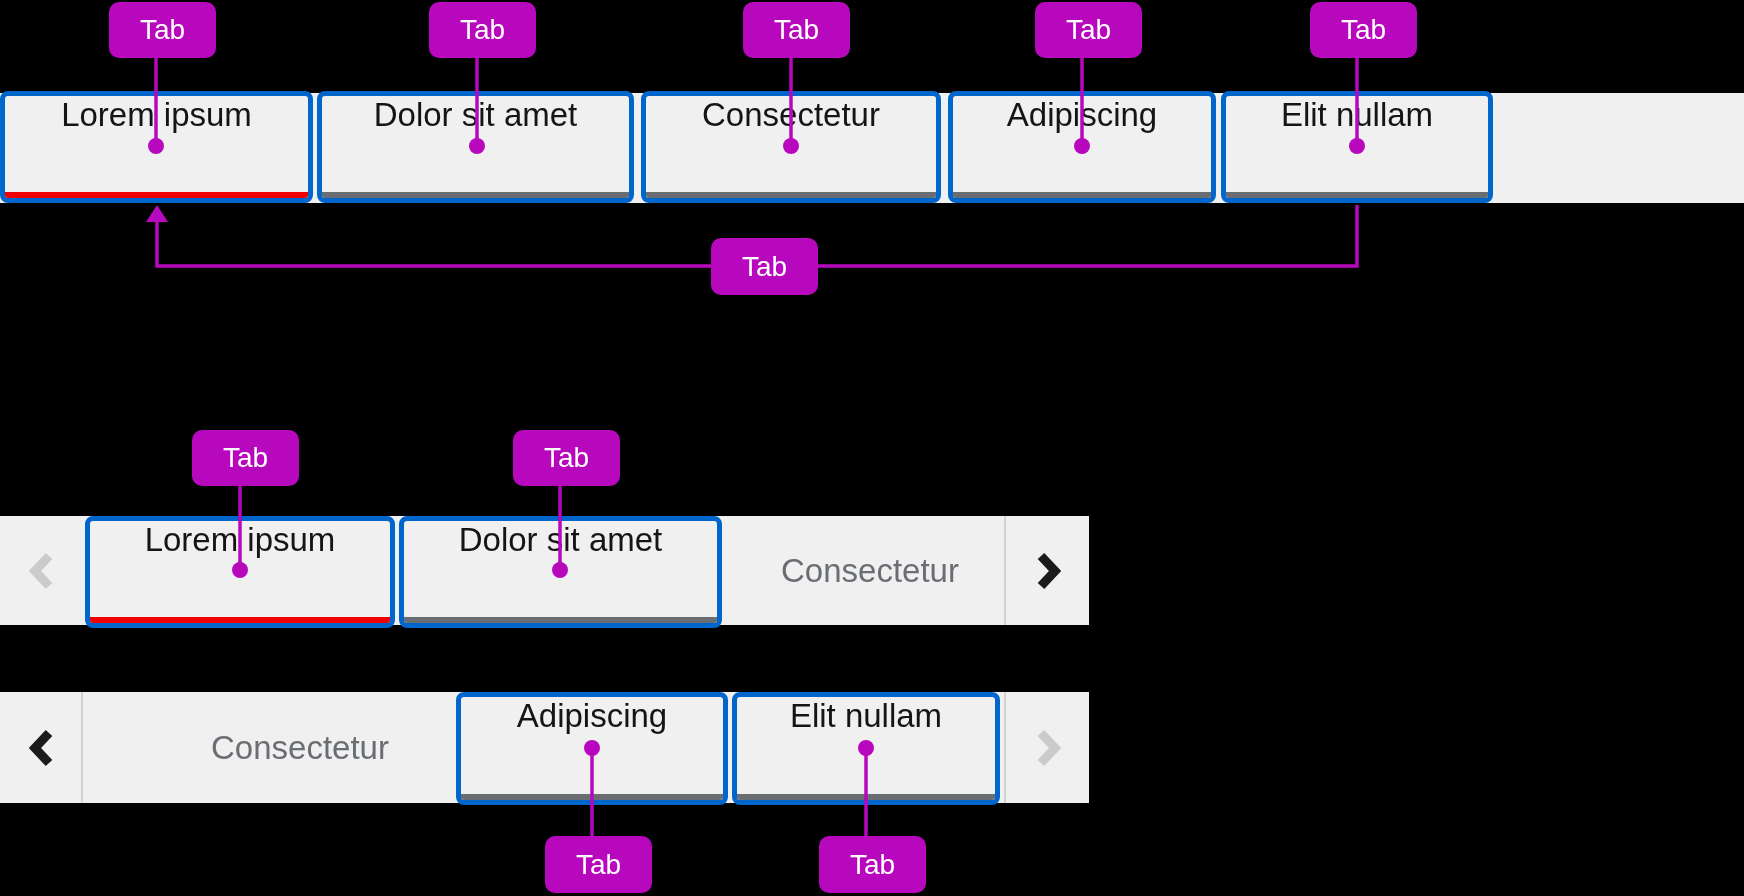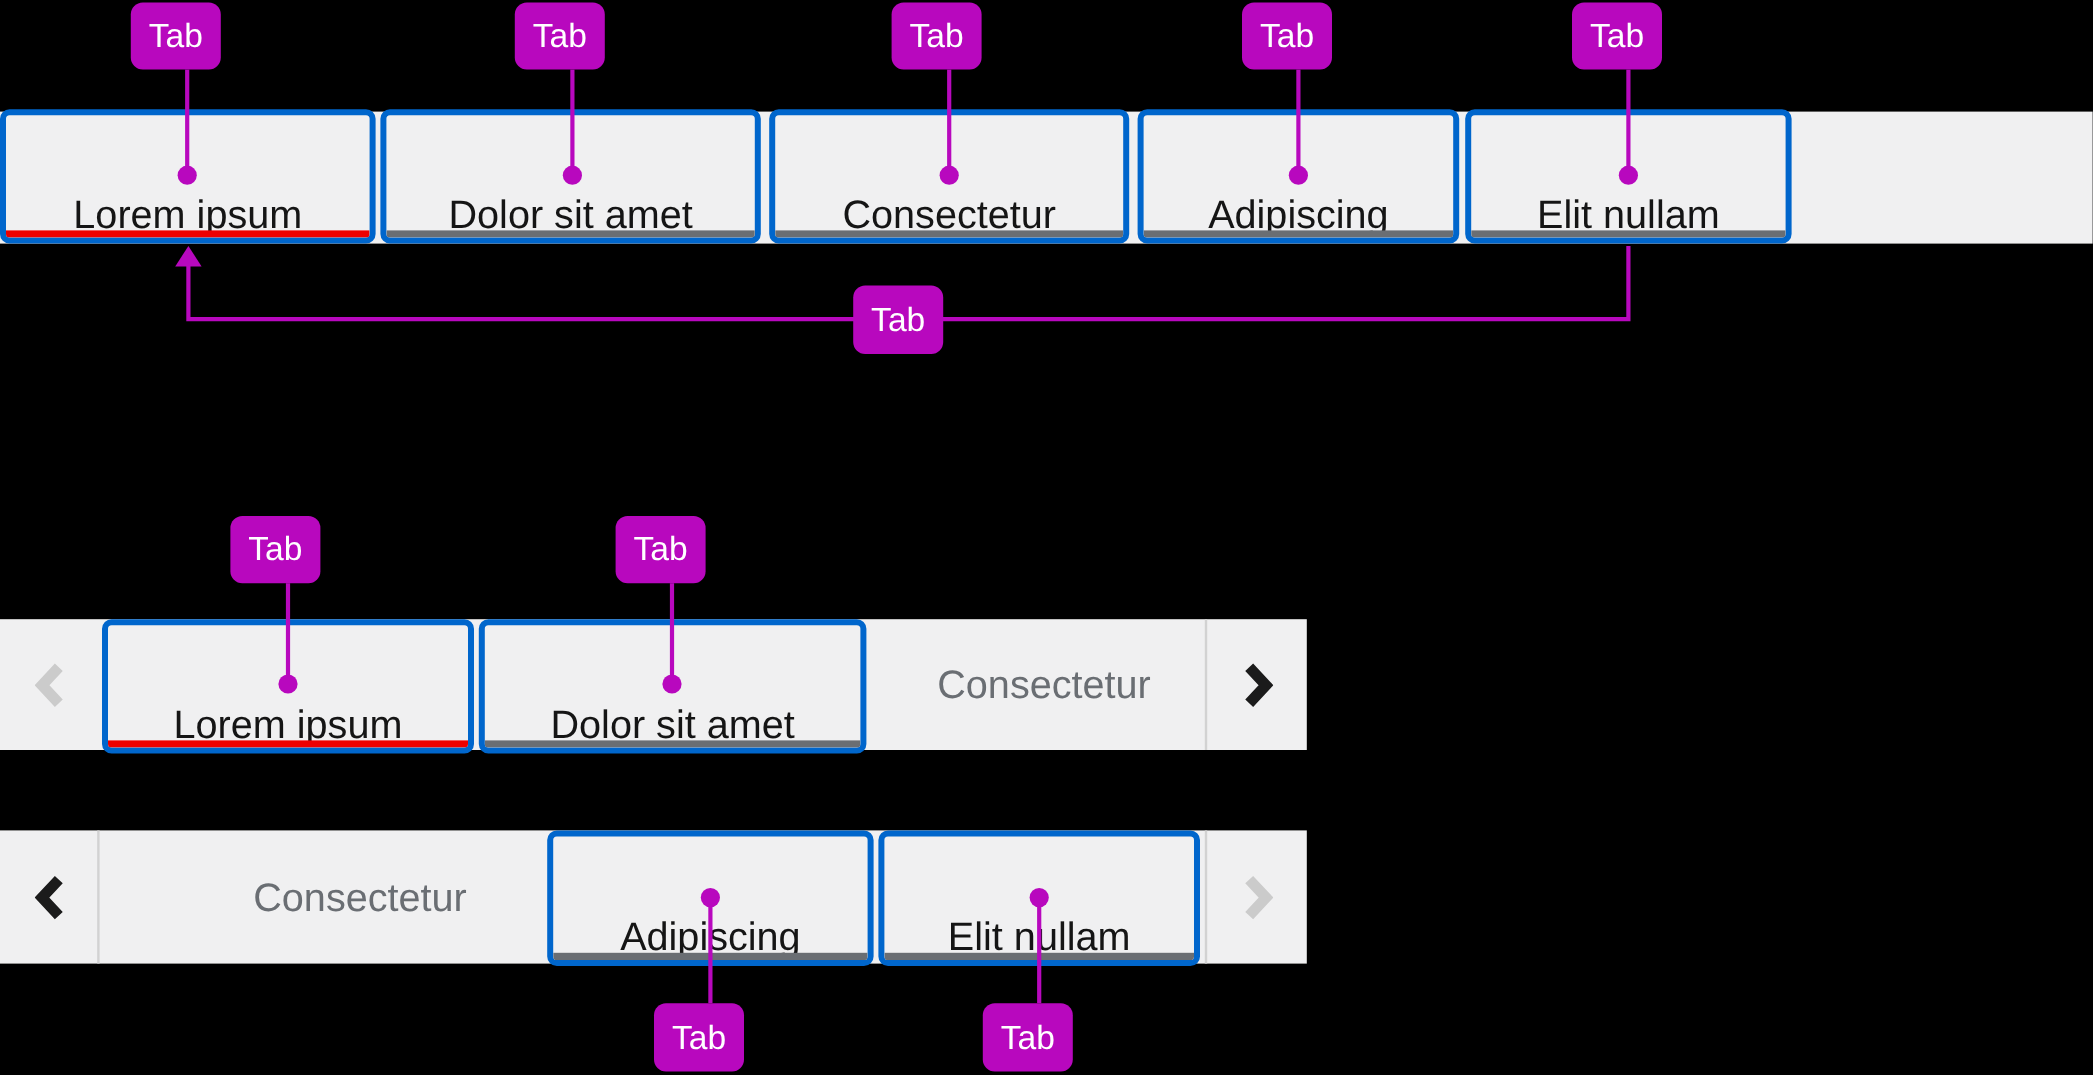--- a/index.html
+++ b/index.html
@@ -24,21 +24,21 @@
   #b3bg { left: 0; top: 692px; width: 1089px; height: 111px; }
 
   
   .tab {
     position: absolute;
     box-sizing: border-box;
     background: #F0F0F1;
     border: 5px solid #0066CC;
     border-radius: 8px;
     display: flex;
-    align-items: flex-end;
+    align-items: flex-start;
     justify-content: center;
     overflow: hidden;
     cursor: pointer;
   }
   .tab::after {
     content: "";
     position: absolute;
     left: 0; right: 0; bottom: 0;
     height: 6px;
     background: #6A6E73;
@@ -103,21 +103,21 @@
     left: 0; top: 0;
     width: 1744px; height: 896px;
     pointer-events: none;
   }
   .ann-line { stroke: #B808BE; stroke-width: 3.5; fill: none; }
   .ann-dot  { fill: #B808BE; }
   .ann-arrow{ fill: #B808BE; }
 
   .callout {
     position: absolute;
-    width: 75px;
+    width: 107px;
     height: 56px;
     background: #B808BE;
     border-radius: 10px;
     color: #FFFFFF;
     font-size: 28px;
     display: flex;
     align-items: center;
     justify-content: center;
     user-select: none;
   }

